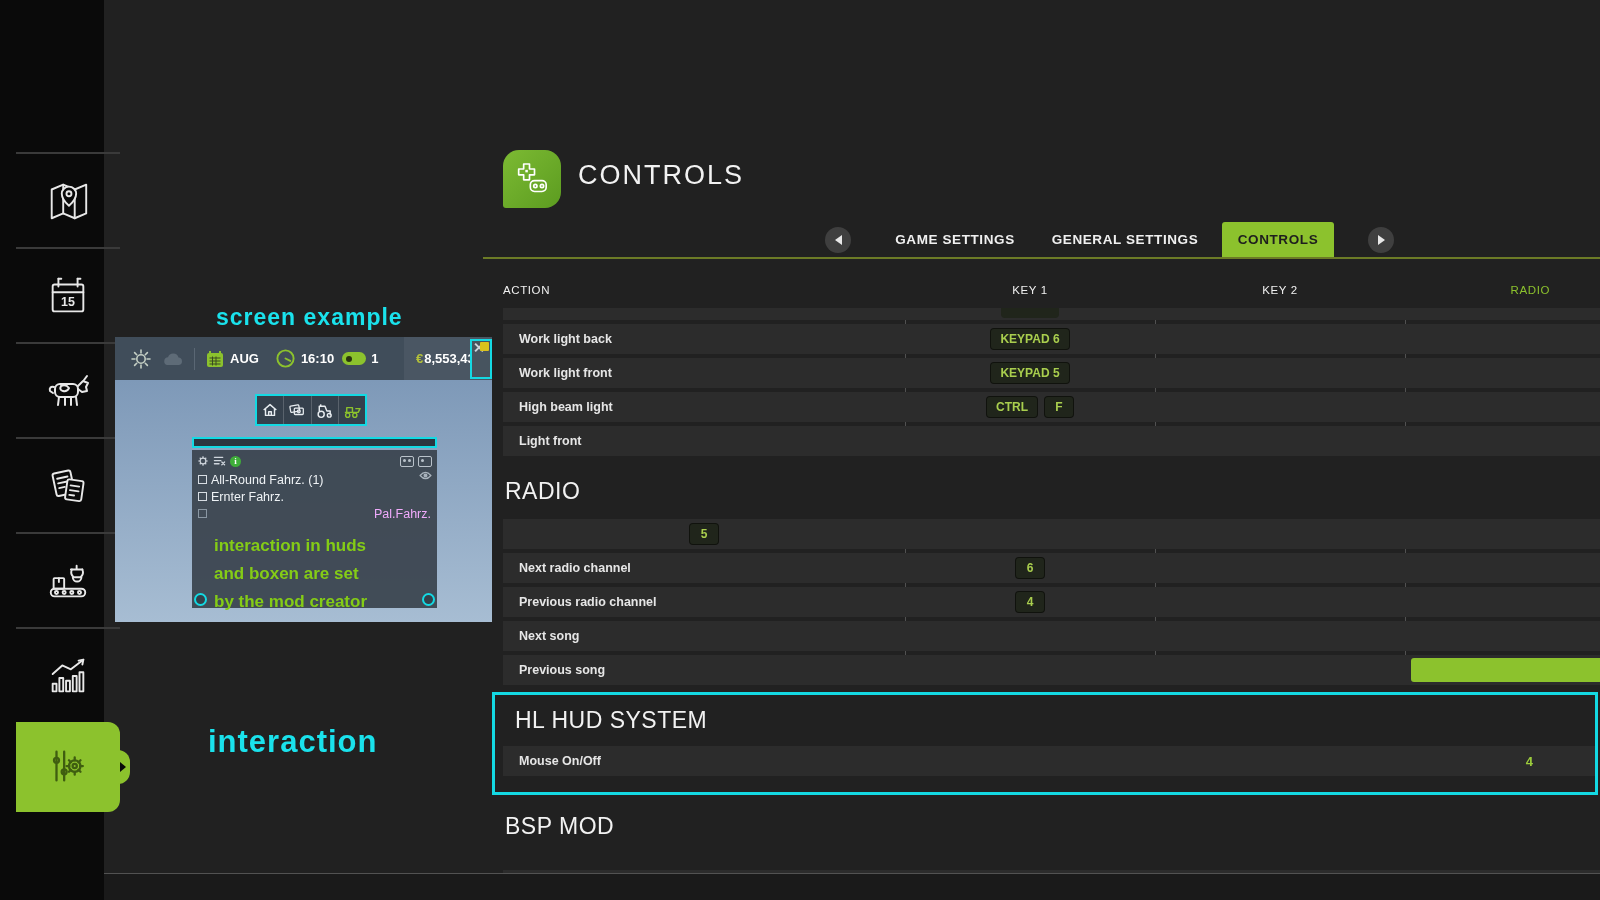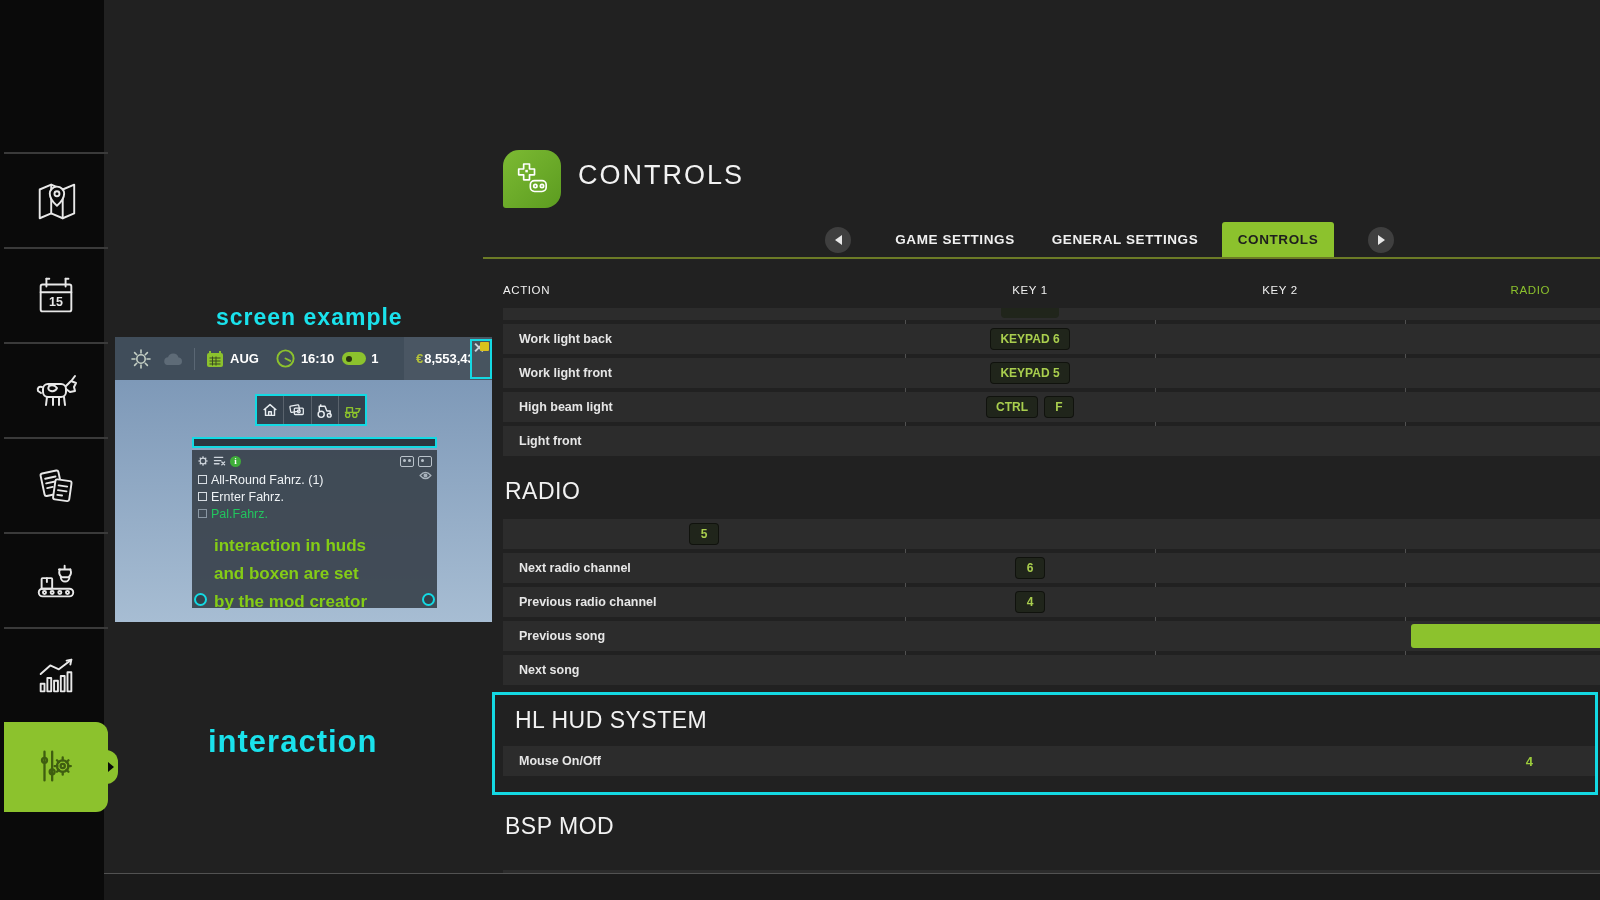--- a/index.html
+++ b/index.html
@@ -3,21 +3,21 @@
 <meta charset="utf-8">
 <style>
   html,body{margin:0;padding:0;}
   body{
     width:1600px;height:900px;position:relative;overflow:hidden;
     background:#212121;font-family:"Liberation Sans",sans-serif;
     -webkit-font-smoothing:antialiased;
   }
   
   .sidebar{position:absolute;left:0;top:0;width:104px;height:900px;background:#0a0a0a;}
-  .side-item{position:absolute;left:4px;width:104px;height:95px;border-top:2px solid #3a3a3a;
+  .side-item{position:absolute;left:16px;width:104px;height:95px;border-top:2px solid #3a3a3a;
     display:flex;align-items:center;justify-content:center;box-sizing:border-box;}
   .side-item svg{display:block;}
   .side-item.active{background:#8cc22d;border-top:none;height:90px;border-radius:0 12px 12px 0;}
   .side-item.active .bump{position:absolute;right:-10px;top:50%;transform:translateY(-50%);
     width:20px;height:34px;background:#8cc22d;border-radius:0 12px 12px 0;}
   .side-item.active .tri{position:absolute;right:-6px;top:50%;transform:translateY(-50%);
     width:0;height:0;border-top:5px solid transparent;border-bottom:5px solid transparent;border-left:6px solid #0a0a0a;}
   
   .hdr-icon{position:absolute;left:503px;top:150px;width:58px;height:58px;
     background:linear-gradient(135deg,#7cba33,#5c9c20);border-radius:16px 16px 16px 3px;
@@ -92,21 +92,21 @@
   .p-iconrow{display:flex;align-items:center;gap:4px;padding:4px 5px 0 5px;height:14px;}
   .p-iconrow .spacer{flex:1;}
   .mini-chip{width:12px;height:9px;border:1px solid #b9c2ca;border-radius:2px;position:relative;}
   .mini-chip i{position:absolute;left:2px;top:2px;width:3px;height:3px;background:#b9c2ca;border-radius:50%;}
   .mini-chip i+i{left:auto;right:2px;}
   .info-dot{width:11px;height:11px;border-radius:50%;background:#3fae3a;color:#fff;font-size:9px;font-weight:bold;
     display:flex;align-items:center;justify-content:center;font-family:"Liberation Serif",serif;}
   .p-list{padding:3px 6px 0 6px;}
   .p-item{display:flex;align-items:center;gap:4px;height:17px;color:#eef2f5;font-size:12.5px;position:relative;}
   .p-item .chk{width:9px;height:9px;border:1.5px solid #d7dde3;box-sizing:border-box;}
-  .p-item.disabled{color:#22c55e;}
+  .p-item.disabled{color:#f0abfc;justify-content:space-between;}
   .p-item.disabled .chk{border-color:#8a97a3;}
   .p-note{margin:10px 0 0 22px;color:#84cc16;font-size:17px;font-weight:bold;line-height:28px;}
   .handle{position:absolute;width:9px;height:9px;border:2px solid #14d9e3;border-radius:50%;background:rgba(20,40,50,.3);}
   .eye{position:absolute;right:5px;top:21px;}
 </style>
 </head>
 <body>
 
 <div class="sidebar">
   <div class="side-item" style="top:152px">
@@ -274,32 +274,32 @@
       </div>
       <div class="row">
         <div class="cell action">Previous radio channel</div>
         <div class="cell keys">
           <span class="key-badge">4</span>
         </div>
         <div class="cell keys"></div>
         <div class="cell mouse"></div>
       </div>
       <div class="row">
+        <div class="cell action">Next song</div>
+        <div class="cell keys"></div>
+        <div class="cell keys"></div>
+        <div class="cell mouse"></div>
+      </div>
+      <div class="row">
         <div class="cell action">Previous song</div>
         <div class="cell keys"></div>
         <div class="cell keys"></div>
         <div class="cell mouse">
           <div class="green-btn"></div>
         </div>
-      </div>
-      <div class="row">
-        <div class="cell action">Next song</div>
-        <div class="cell keys"></div>
-        <div class="cell keys"></div>
-        <div class="cell mouse"></div>
       </div>
     </div>
     <div class="hl-box">
       <div class="section-title">HL HUD SYSTEM</div>
       <div class="rows">
         <div class="col-line" style="left: 402px;"></div>
         <div class="col-line" style="left: 652px;"></div>
         <div class="col-line" style="left: 902px;"></div>
         <div class="row">
           <div class="cell action">Mouse On/Off</div>

